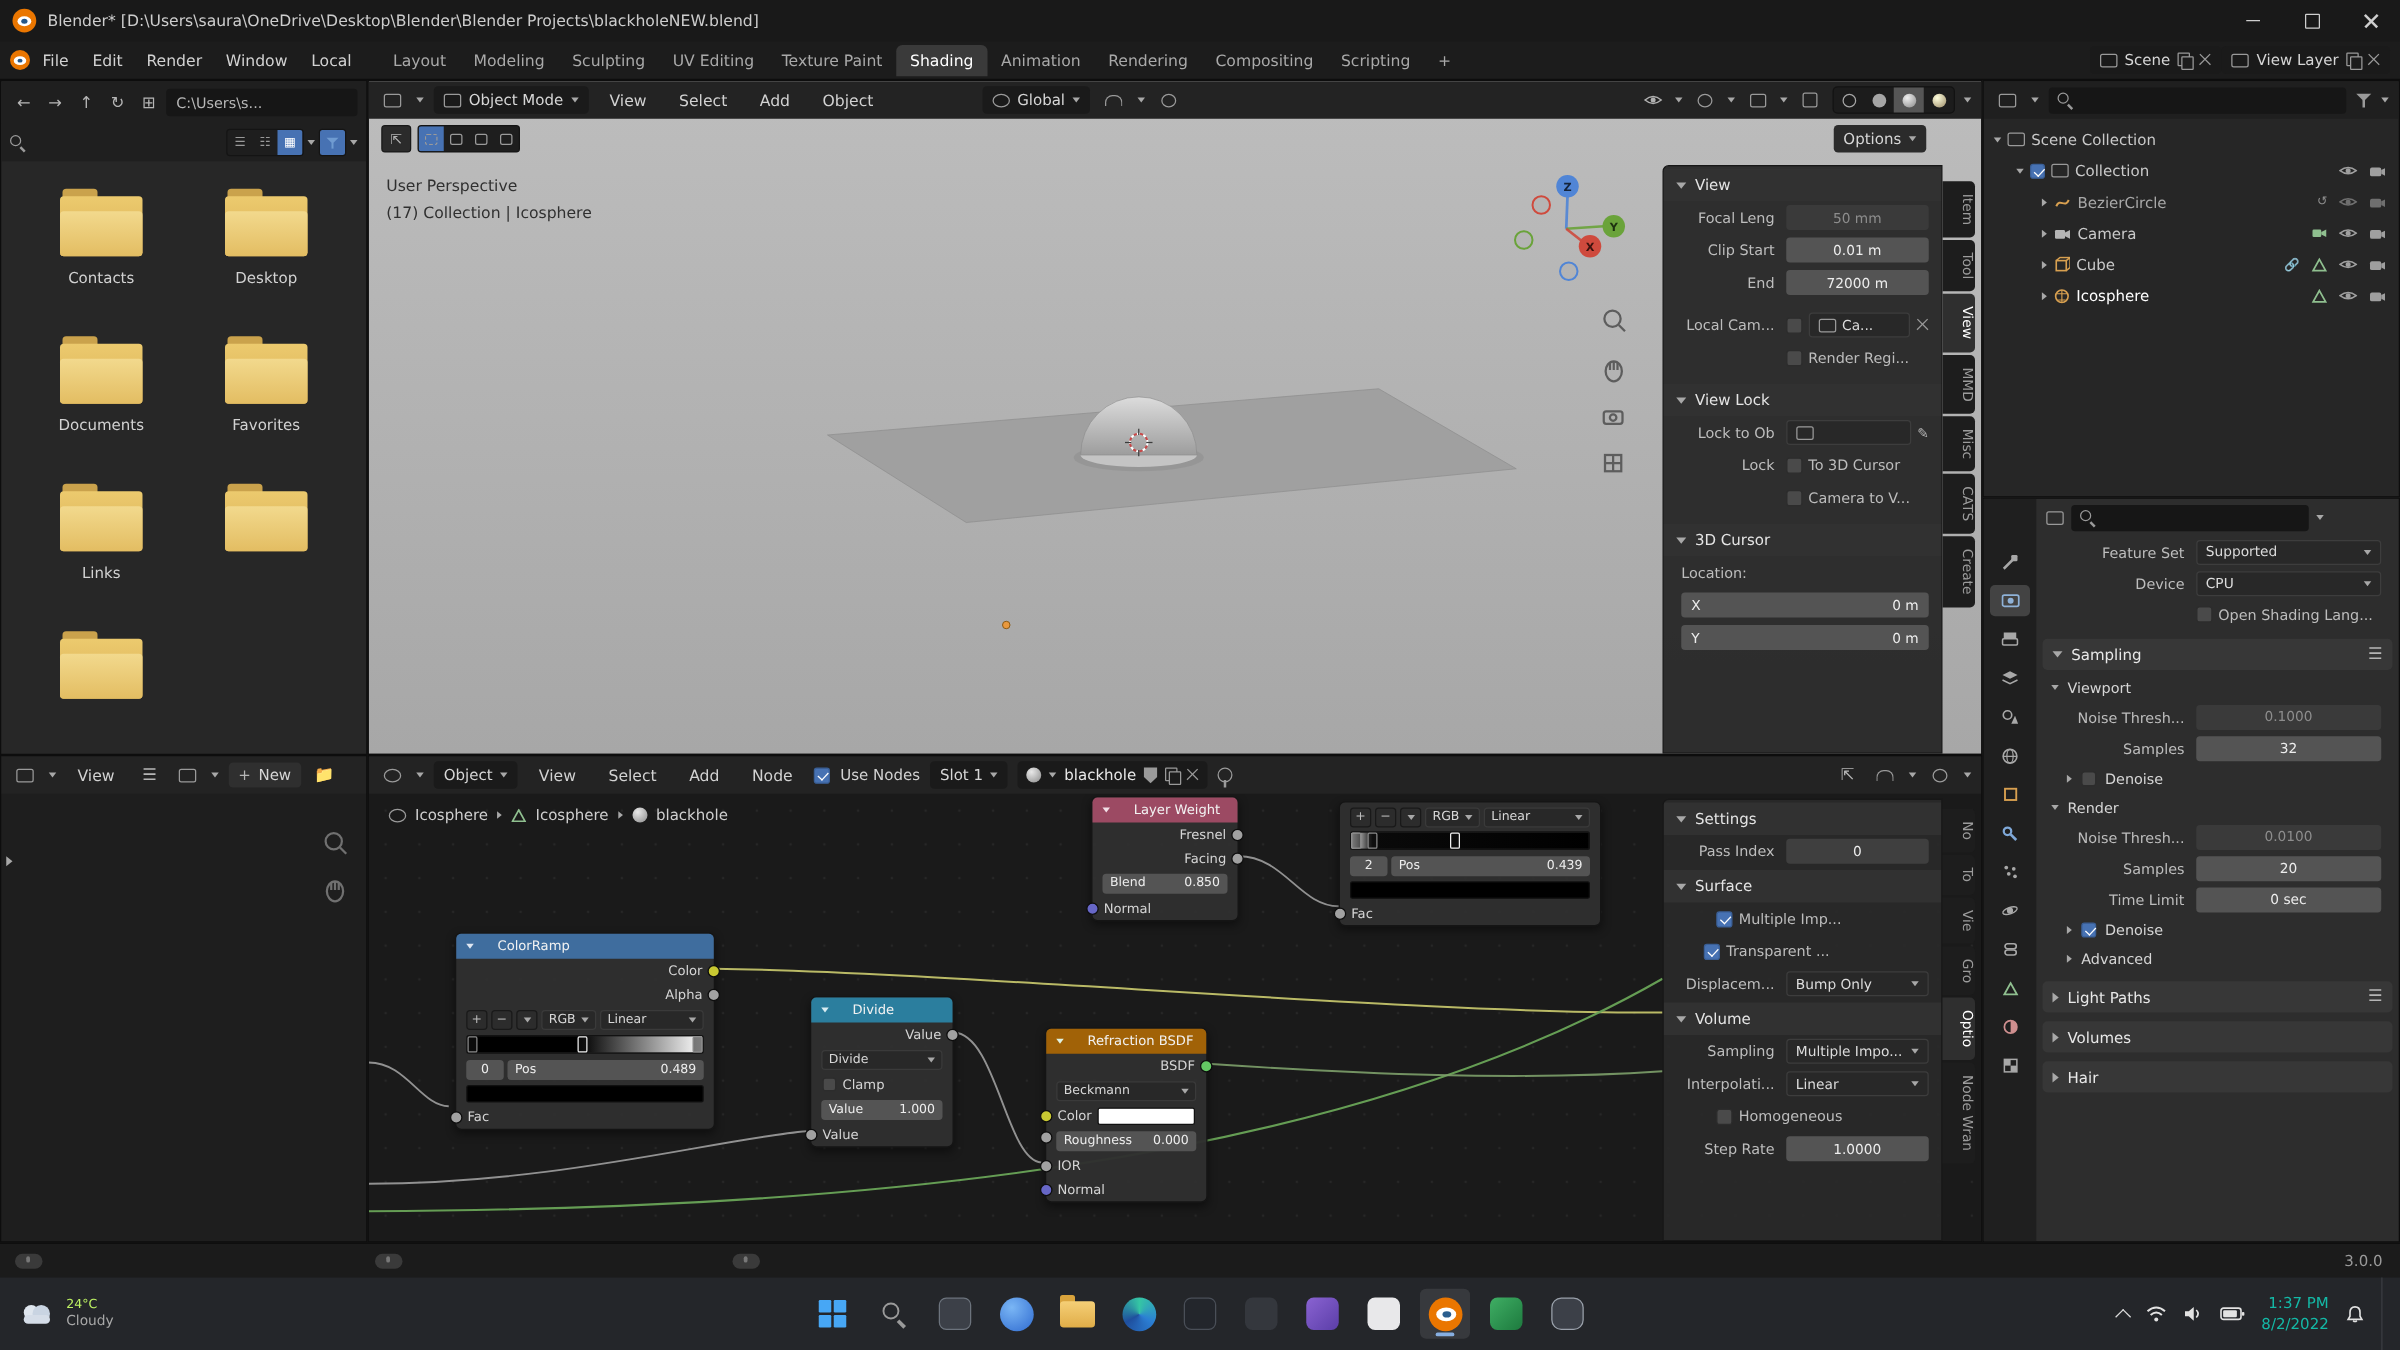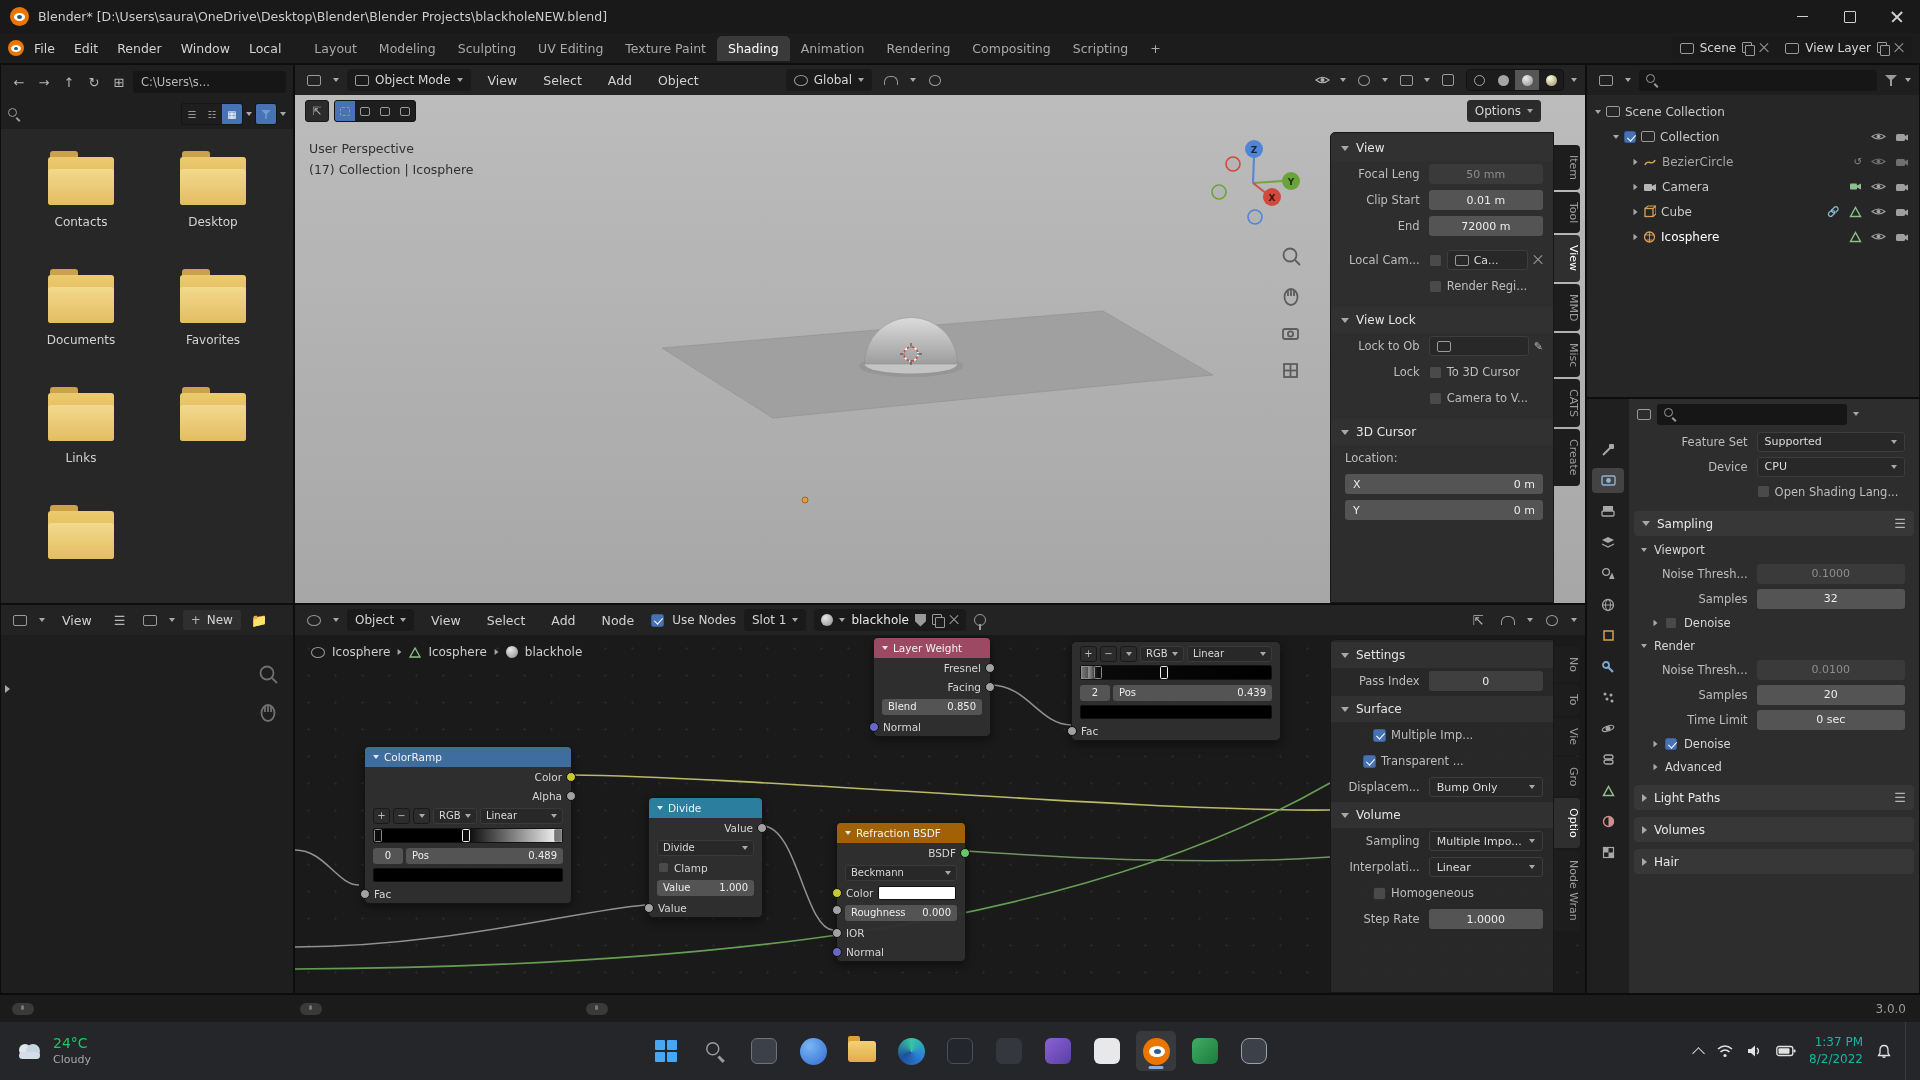--- a/index.html
+++ b/index.html
@@ -103,21 +103,21 @@
 .subhead{display:flex;align-items:center;gap:7px;height:23px;padding:0 12px;font-size:11.5px;color:#d6d6d6}
 .pr-row{display:flex;align-items:center;height:25px}
 .pr-lab{width:44%;text-align:right;padding-right:9px;color:#bdbdbd;font-size:11.5px;white-space:nowrap;overflow:hidden;flex:none}
 .pr-val{flex:1;display:flex;align-items:center;gap:5px;padding-right:14px;min-width:0}
 
 #shader{left:294px;top:604px;width:1292px;height:390px;background:#1a1a1a;overflow:hidden}
 .sh-canvas{position:absolute;inset:30px 0 0 0;background-image:radial-gradient(#272727 1px,transparent 1.3px);background-size:27px 27px;z-index:1}
 #noodles{position:absolute;inset:0;z-index:2;pointer-events:none}
 .crumb{position:absolute;left:16px;top:40px;z-index:5;display:flex;align-items:center;gap:7px;font-size:12px;color:#cfcfcf}
 .node{position:absolute;z-index:4;background:rgba(48,48,48,.97);border:1px solid #141414;border-radius:5px;box-shadow:0 3px 8px rgba(0,0,0,.45);font-size:10.5px;color:#d5d5d5}
-.nhead{height:20px;display:flex;align-items:center;padding:0 8px;gap:5px;border-radius:4px 4px 0 0;color:#f2f2f2;font-size:10.5px}
+.nhead{height:20px;display:flex;align-items:center;padding:0 8px;gap:19px;border-radius:4px 4px 0 0;color:#f2f2f2;font-size:10.5px}
 .nh-ramp{background:#3f6d9e}.nh-math{background:#2b7e9e}.nh-input{background:#9c4a63}.nh-shader{background:#a16207}
 .nrow{height:19px;display:flex;align-items:center;padding:0 9px;position:relative;gap:5px}
 .nrow.out{justify-content:flex-end}
 .sk{position:absolute;width:10px;height:10px;border-radius:50%;border:1px solid #0d0d0d;top:4.5px;z-index:5}
 .sk.in{left:-5px}.sk.out{right:-5px}
 .c-val{background:#a1a1a1}.c-col{background:#c8c832}.c-shd{background:#63c763}.c-vec{background:#6767c7}
 .ntools{display:flex;gap:3px;padding:2px 8px;align-items:center;height:21px}
 .nbtn{width:17px;height:16px;background:#2c2c2c;border:1px solid #191919;border-radius:3px;display:flex;align-items:center;justify-content:center;color:#bbb;font-size:10px;flex:none}
 .ndrop{height:16px;background:#282828;border:1px solid #3a3a3a;border-radius:3px;display:flex;align-items:center;justify-content:space-between;gap:4px;font-size:10px;color:#d8d8d8;padding:0 5px;min-width:0}
 .ramp{height:15px;margin:2px 8px;border:1px solid #121212;border-radius:2px;position:relative}
@@ -132,21 +132,21 @@
 #imageeditor{left:0;top:604px;width:294px;height:390px;background:#1e1e1e;overflow:hidden}
 
 #statusbar{left:0;top:994px;width:1920px;height:28px;background:#1b1b1b;border-top:1px solid #0b0b0b;position:absolute;display:flex;align-items:center;padding:0 14px}
 .mpill{position:absolute;top:8px;width:22px;height:12px;background:#3a3a3a;border-radius:6px}
 .mpill::after{content:"";position:absolute;left:9px;top:2px;width:3px;height:5px;background:#777;border-radius:2px}
 #statusbar .ver{margin-left:auto;color: #9a9a9a;font-size:12px}
 
 #taskbar{left:0;top:1022px;width:1920px;height:58px;background:#24262a;position:absolute;display:flex;align-items:center}
 .weather{display:flex;align-items:center;gap:9px;padding:0 14px;height:100%}
 .wtxt{line-height:1.35}
-.wtemp{font-size:14px;color:#22c55e}.wdesc{font-size:11px;color:#a8a8a8}
+.wtemp{font-size:10px;color:#bef264}.wdesc{font-size:11px;color:#a8a8a8}
 .tbcenter{position:absolute;left:50%;transform:translateX(-50%);display:flex;gap:9px;align-items:center}
 .tbi{width:40px;height:40px;border-radius:5px;display:flex;align-items:center;justify-content:center;position:relative}
 .tbi.active{background:rgba(255,255,255,.09)}
 .tbi.active::after{content:"";position:absolute;bottom:2px;left:50%;transform:translateX(-50%);width:15px;height:3px;border-radius:2px;background:#86aee0}
 .winlogo{display:grid;grid-template-columns:10px 10px;grid-template-rows:10px 10px;gap:2px}
 .winlogo span{background:#47a7f5;border-radius:1px}
 .sq{width:26px;height:26px;border-radius:6px}
 .ball{width:27px;height:27px;border-radius:50%}
 .tbfolder{width:28px;height:21px;position:relative}
 .tbfolder::before{content:"";position:absolute;top:-5px;left:0;width:12px;height:8px;background:#d9a33c;border-radius:2px 2px 0 0}

